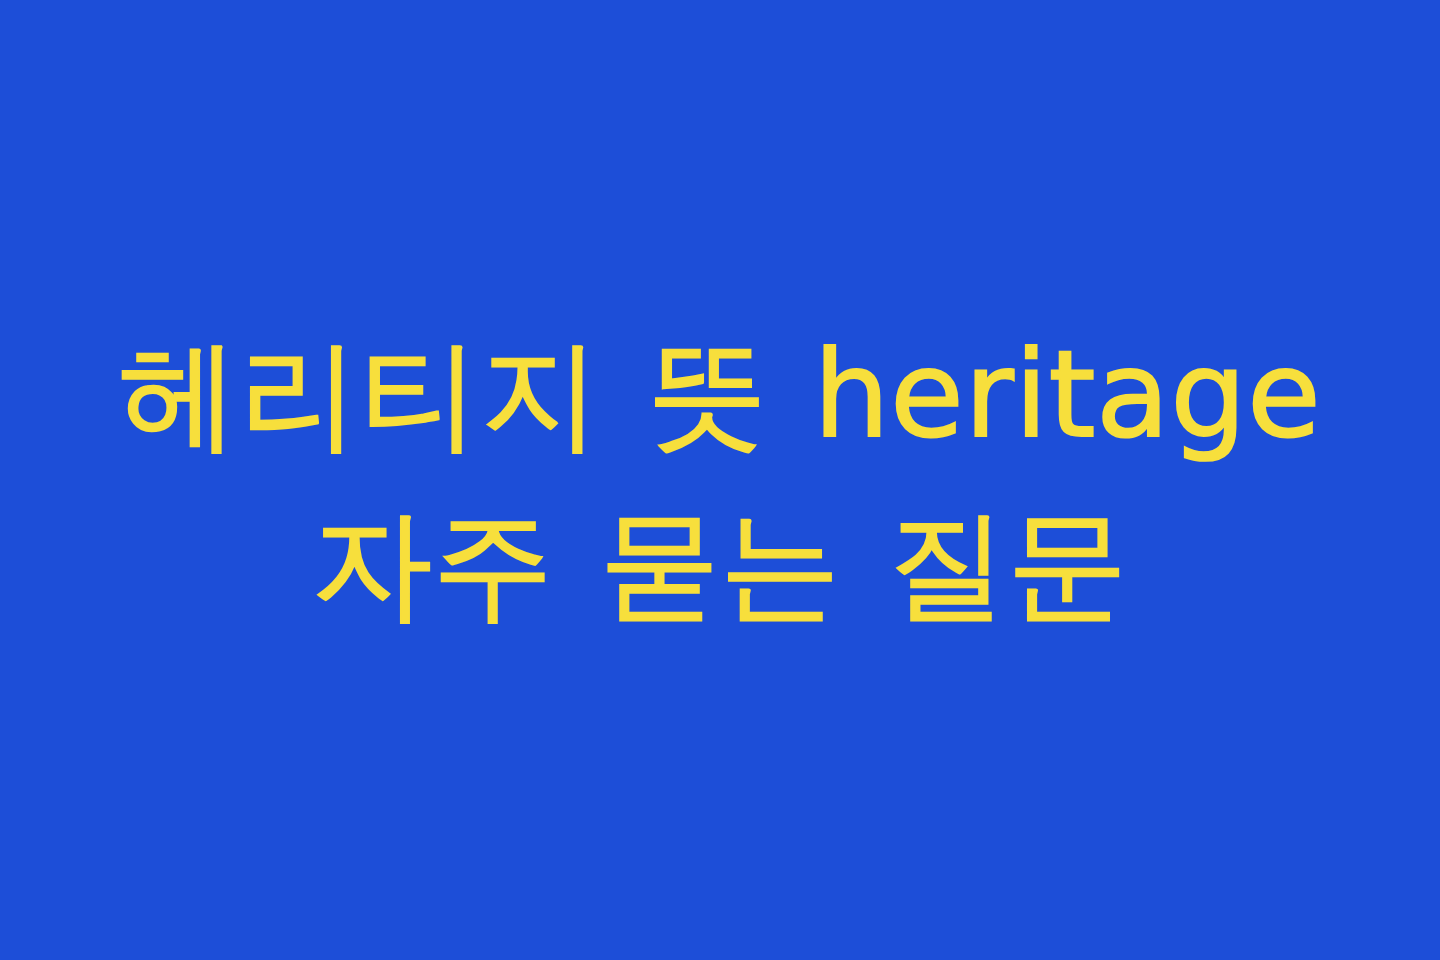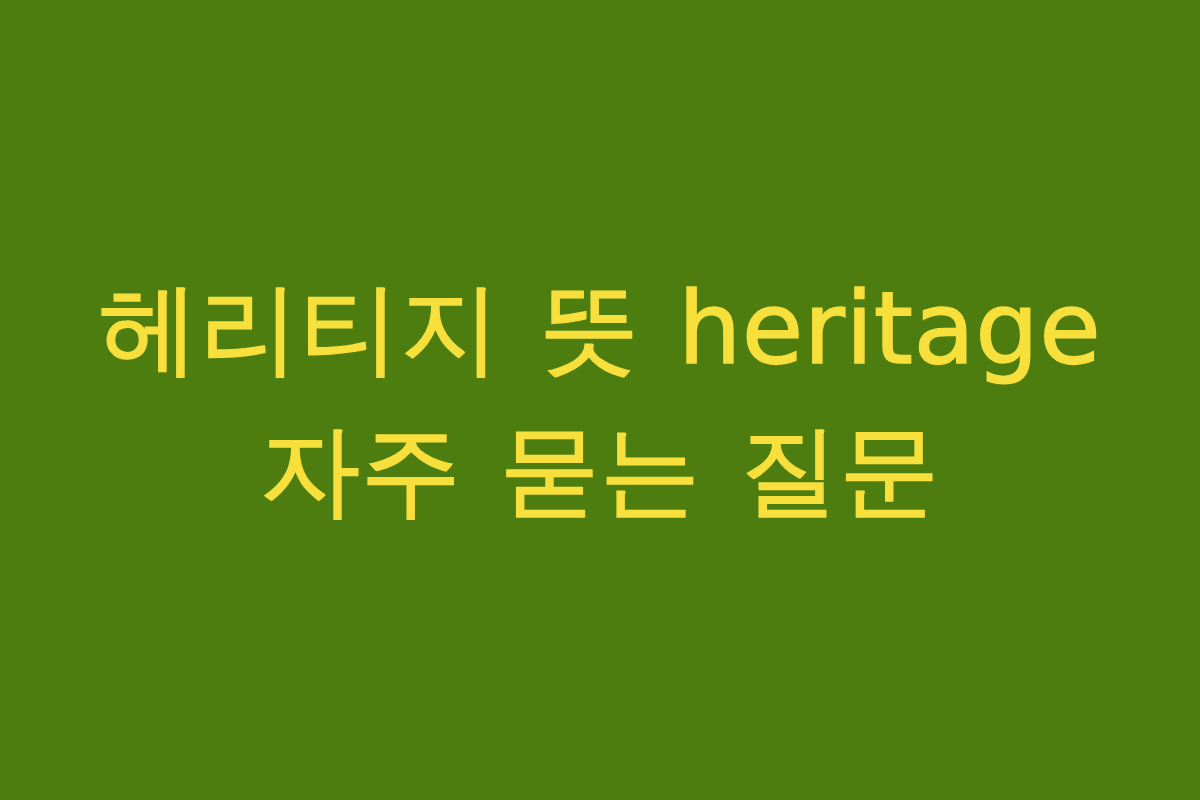--- a/index.html
+++ b/index.html
@@ -17,21 +17,21 @@
 
   
   .banner {
     position: relative;
     box-sizing: border-box;
     width: 1200px;
     height: 800px;
     display: flex;
     align-items: center;
     justify-content: center;
-    background-color: #4d7c0f;
+    background-color: #1d4ed8;
     overflow: hidden;
   }
 
   
   .headline-block {
     width: 1120px;
     padding: 0 20px;
     box-sizing: border-box;
     text-align: center;
   }

